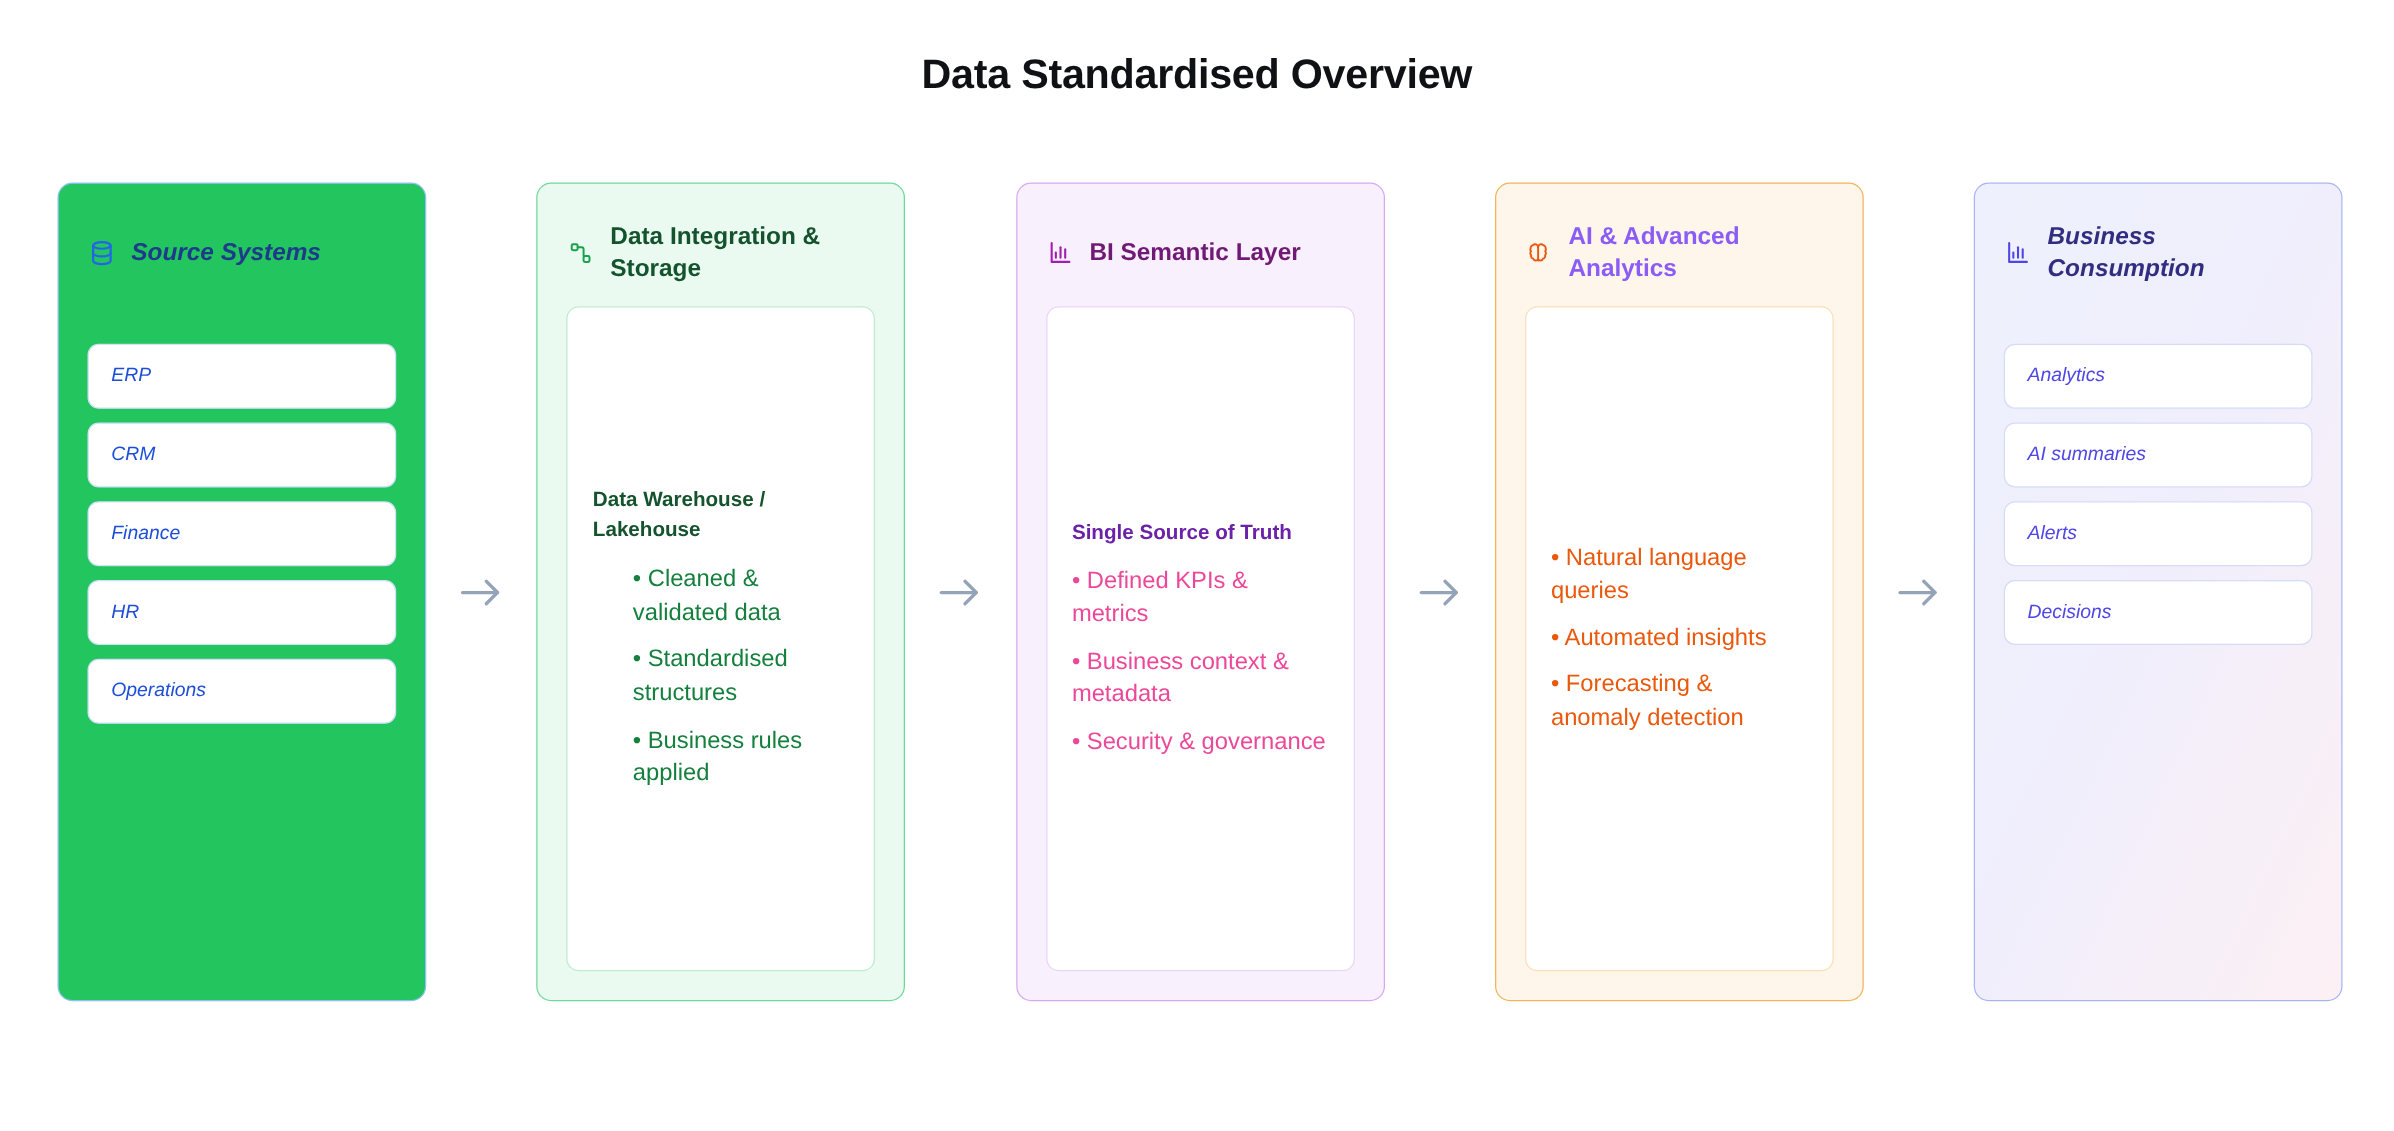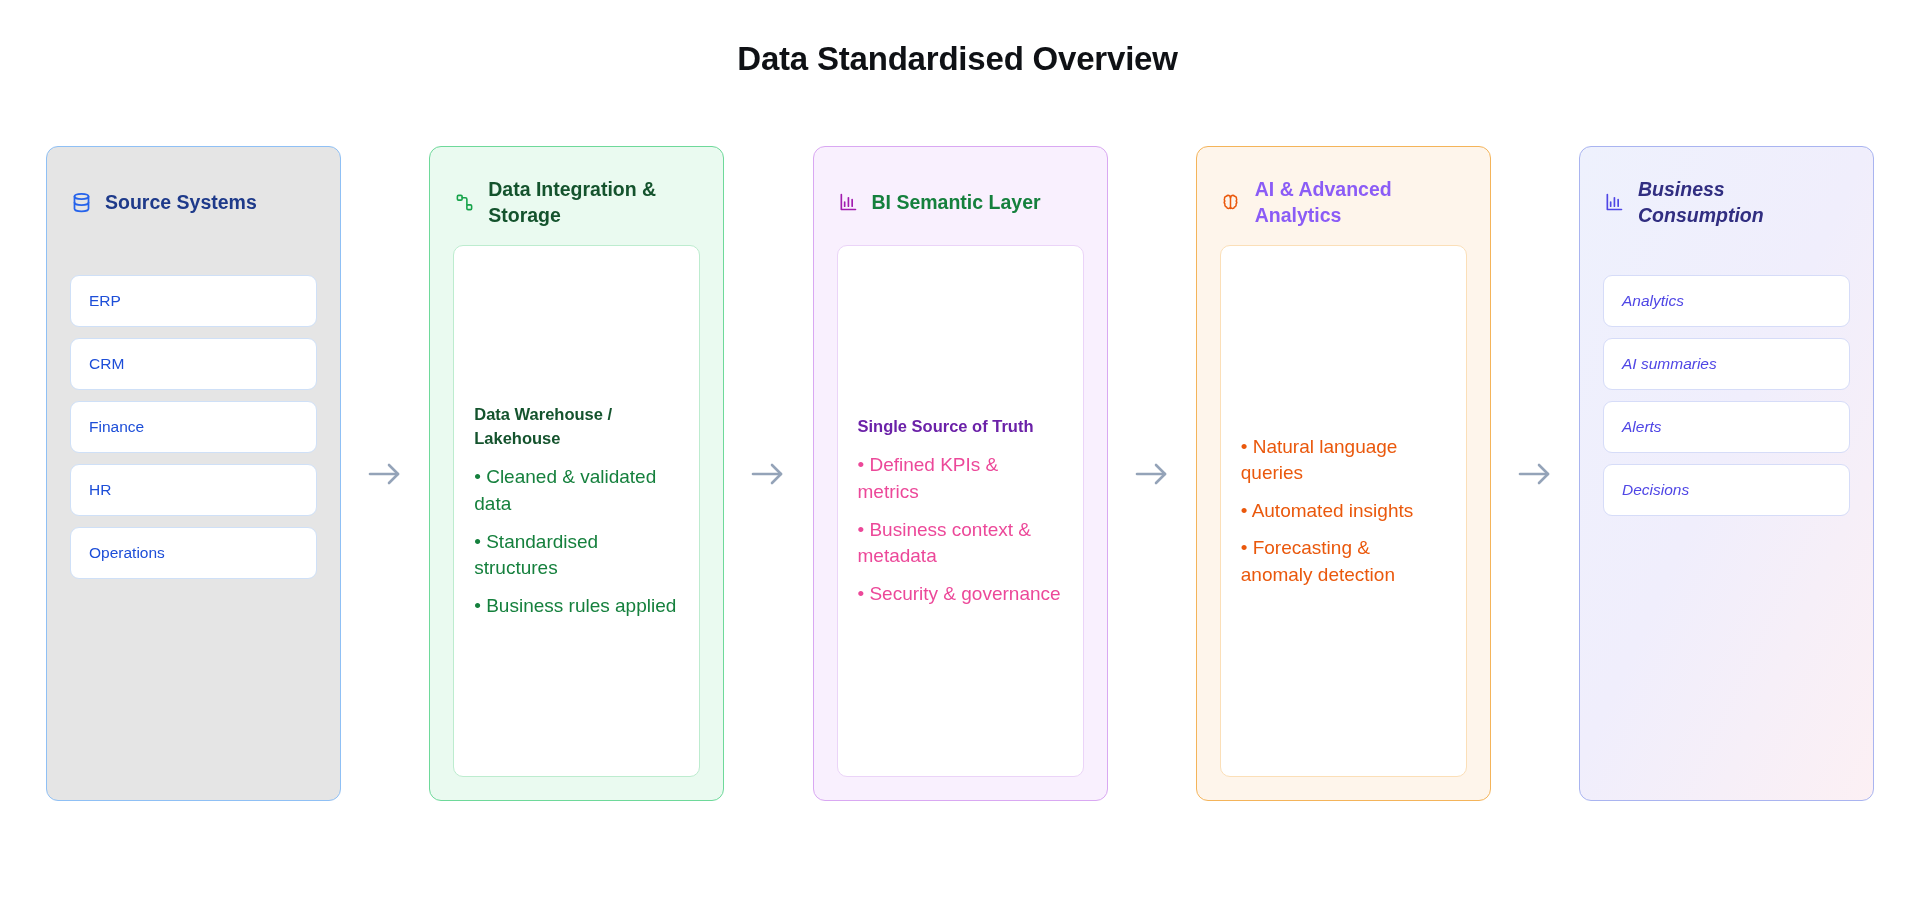--- a/index.html
+++ b/index.html
@@ -93,34 +93,34 @@
   .arrow {
     flex: 1 1 auto;
     height: 655px;
     display: flex;
     align-items: center;
     justify-content: center;
   }
 
   
   
-  .c1 { background: #e5e5e5; border-color: #8fc0f5; }
+  .c1 { background: #22c55e; border-color: #8fc0f5; font-style: italic; }
   .c1 .col-title { color: #1e3a8a; }
   .c1 .item { border: 1px solid #cfe0f7; color: #1d4ed8; }
 
   
   .c2 { background: #eafaf0; border-color: #6ed99a; }
   .c2 .col-title { color: #14532d; }
   .c2 .panel { border: 1px solid #bdeccf; }
   .c2 .panel-title { color: #14532d; }
-  .c2 .bullet { color: #15803d; }
+  .c2 .bullet { color: #15803d; margin-left: 32px; }
 
   
   .c3 { background: #f9f0fe; border-color: #d9a8f2; }
-  .c3 .col-title { color: #15803d; }
+  .c3 .col-title { color: #701a75; }
   .c3 .panel { border: 1px solid #ebd4f8; }
   .c3 .panel-title { color: #6b21a8; }
   .c3 .bullet { color: #ec4899; }
 
   
   .c4 { background: #fef5eb; border-color: #f4b45a; }
   .c4 .col-title { color: #8b5cf6; }
   .c4 .panel { border: 1px solid #fbdfb8; }
   .c4 .bullet { color: #ea580c; }
 

